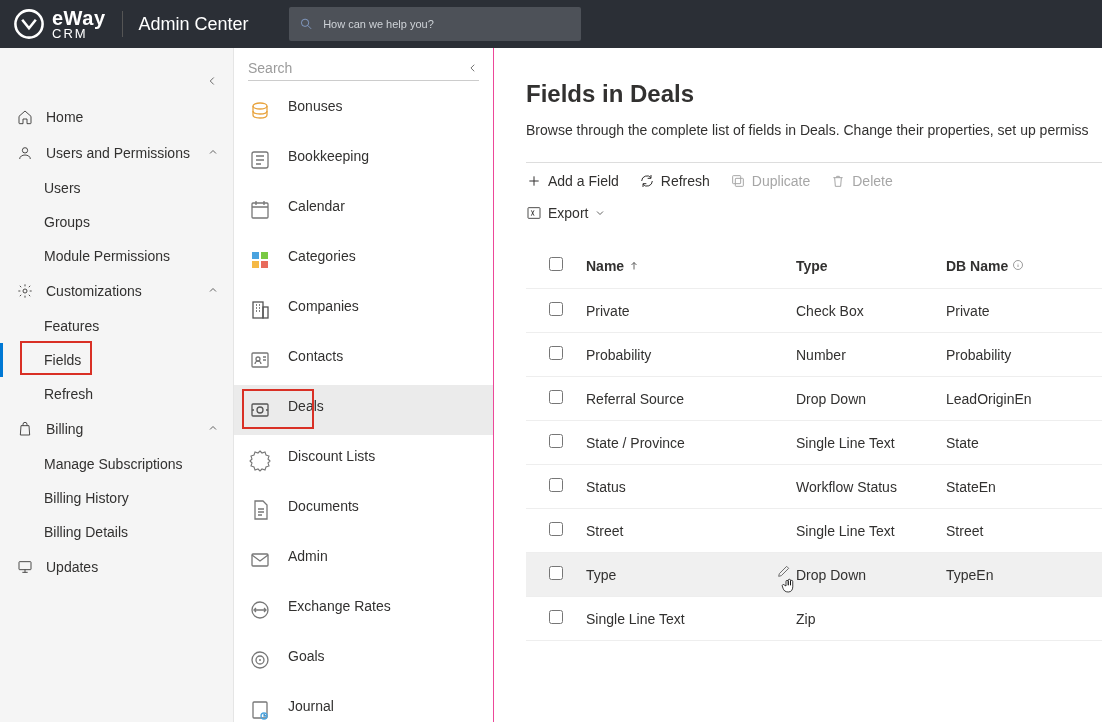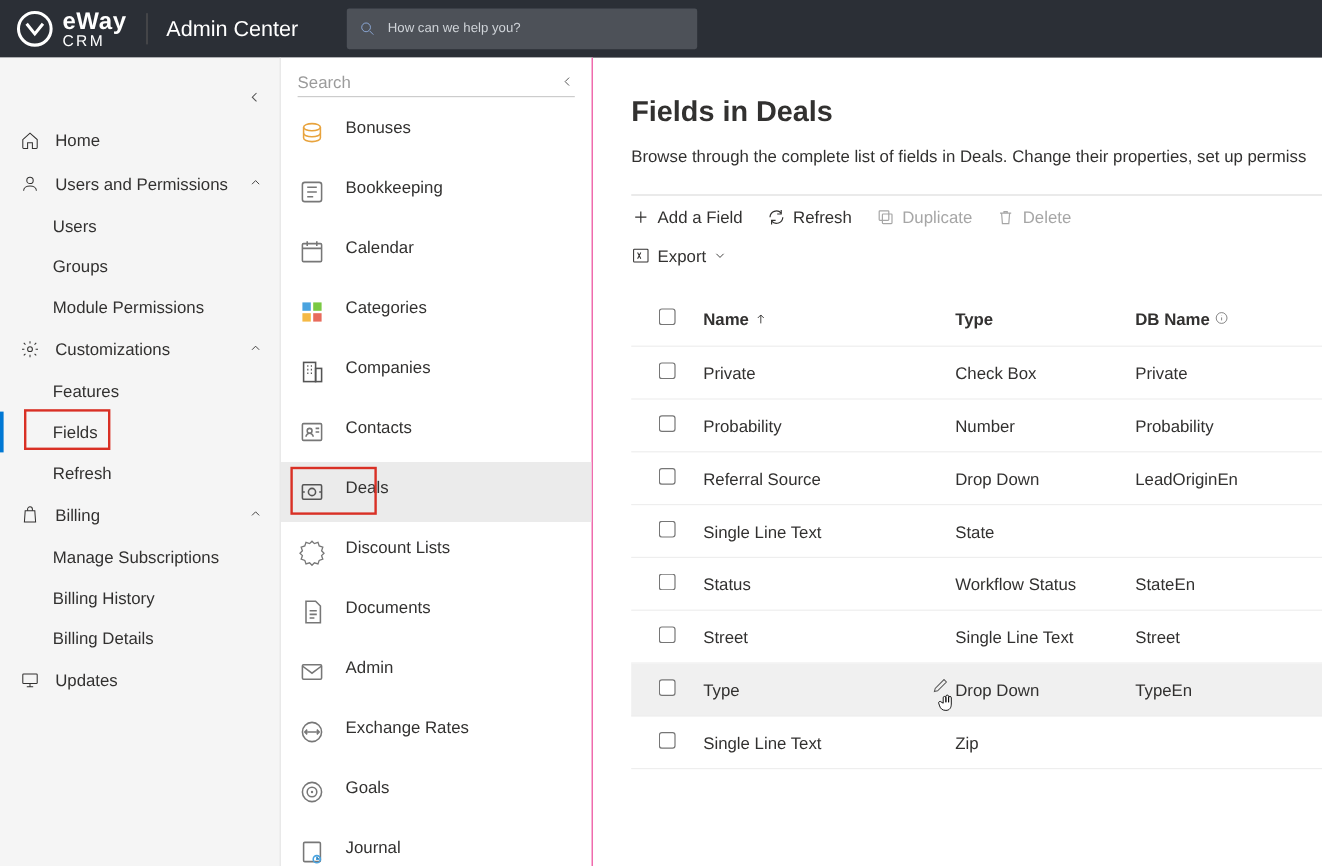--- a/index.html
+++ b/index.html
@@ -441,20 +441,21 @@
             <div>Probability</div>
           </div>
           <div class="trow" style="position: relative;">
             <div class="cbcell"><input type="checkbox" style=""></div>
             <div>Referral Source</div>
             <div class="typecell">Drop Down</div>
             <div>LeadOriginEn</div>
           </div>
           <div class="trow" style="position: relative;">
             <div class="cbcell"><input type="checkbox" style=""></div>
+            <div>State / Province</div>
             <div class="typecell">Single Line Text</div>
             <div>State</div>
           </div>
           <div class="trow" style="position: relative;">
             <div class="cbcell"><input type="checkbox" style=""></div>
             <div>Status</div>
             <div class="typecell">Workflow Status</div>
             <div>StateEn</div>
           </div>
           <div class="trow" style="position: relative;">

